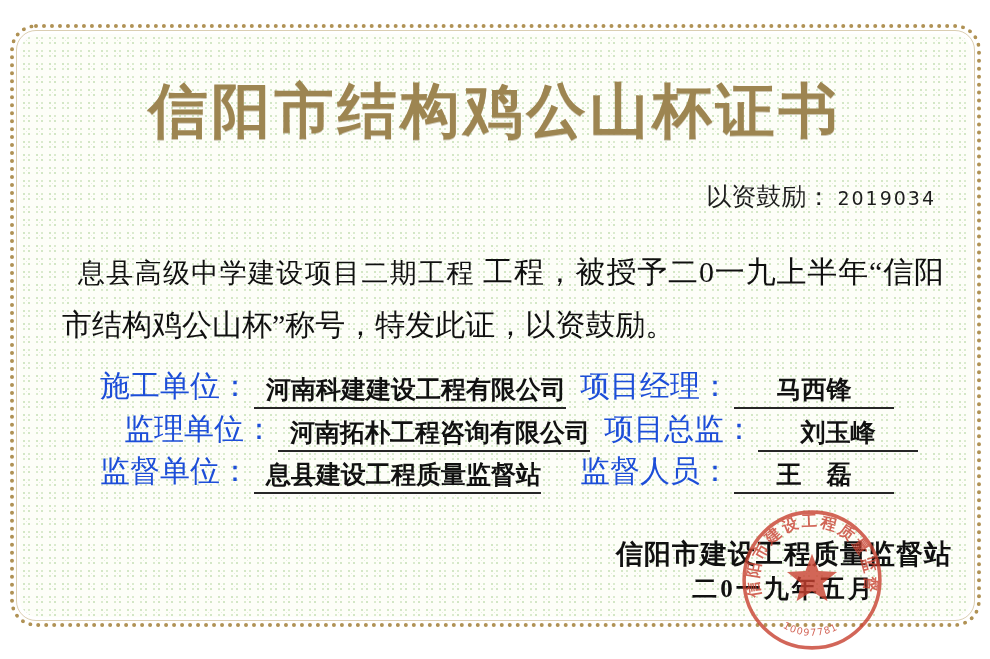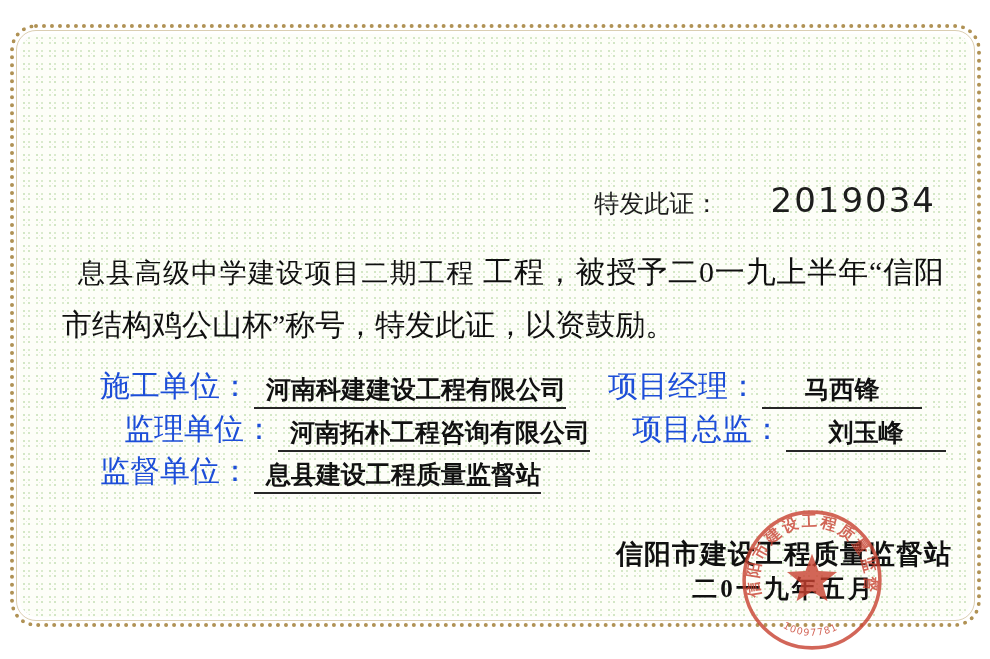--- a/index.html
+++ b/index.html
@@ -56,23 +56,22 @@
 
   .cert-no {
     position: absolute;
     top: 180px; right: 54px;
     font-size: 25px;
     color: #1d1d1d;
     white-space: nowrap;
   }
   .cert-no .num {
     font-family: "DejaVu Sans", "Liberation Sans", sans-serif;
-    font-size: 34px;
+    font-size: 19px;
     letter-spacing: 2px;
-    margin-left: 45px;
   }
 
   .body-par {
     position: absolute;
     left: 62px; right: 46px; top: 246px;
     font-size: 30px;
     line-height: 51px;
     color: #101010;
     text-indent: 16px;
     text-align: justify;
@@ -101,21 +100,21 @@
     border-bottom: 2px solid #262626;
     font-family: "DejaVu Sans", "Liberation Sans", sans-serif;
     font-weight: bold;
     font-size: 25px;
     color: #111;
     padding-bottom: 1px;
     white-space: nowrap;
     text-align: center;
   }
   .col-left  { left: 100px; width: 437px; }
-  .col-right { left: 608px; width: 314px; }
+  .col-right { left: 580px; width: 314px; }
   .row-1 { top: 373px; }
   .row-2 { top: 416px; margin-left: 24px; }
   .row-3 { top: 458px; }
   .val-left   { text-align: left;  padding-left: 12px; }
   .val-center { text-align: center; }
 
   .issuer-block {
     position: absolute;
     left: 595px; width: 378px; top: 536px;
     text-align: center;
@@ -143,23 +142,24 @@
 </style>
 </head>
 <body>
 
 <div class="certificate">
 
   <div class="panel"></div>
   <div class="chain"></div>
   <div class="chain-inner"></div>
 
+  <div class="title">信阳市结构鸡公山杯证书</div>
 
   <div class="cert-no">
-    <span>特发此证：</span>
+    <span>以资鼓励：</span>
     <span class="num">2019034</span>
   </div>
 
   <div class="body-par">
     <span class="proj">息县高级中学建设项目二期工程</span><span> 工程，被授予二0一九上半年“信阳市结构鸡公山杯”称号，特发此证，以资鼓励。</span>
   </div>
 
   <div class="field-row col-left row-1">
     <span class="lbl">施工单位：</span>
     <span class="val val-left">河南科建建设工程有限公司</span>
@@ -173,20 +173,24 @@
     <span class="val val-left">息县建设工程质量监督站</span>
   </div>
 
   <div class="field-row col-right row-1">
     <span class="lbl">项目经理：</span>
     <span class="val val-center">马西锋</span>
   </div>
   <div class="field-row col-right row-2">
     <span class="lbl">项目总监：</span>
     <span class="val val-center">刘玉峰</span>
+  </div>
+  <div class="field-row col-right row-3">
+    <span class="lbl">监督人员：</span>
+    <span class="val val-center">王　磊</span>
   </div>
 
   <div class="issuer-block">
     <div class="issuer-name">信阳市建设工程质量监督站</div>
     <div class="issue-date">二0一九年五月</div>
   </div>
 
   <div class="seal">
     <svg width="144" height="152" viewBox="0 0 142 150" xmlns="http://www.w3.org/2000/svg">
       <defs>

